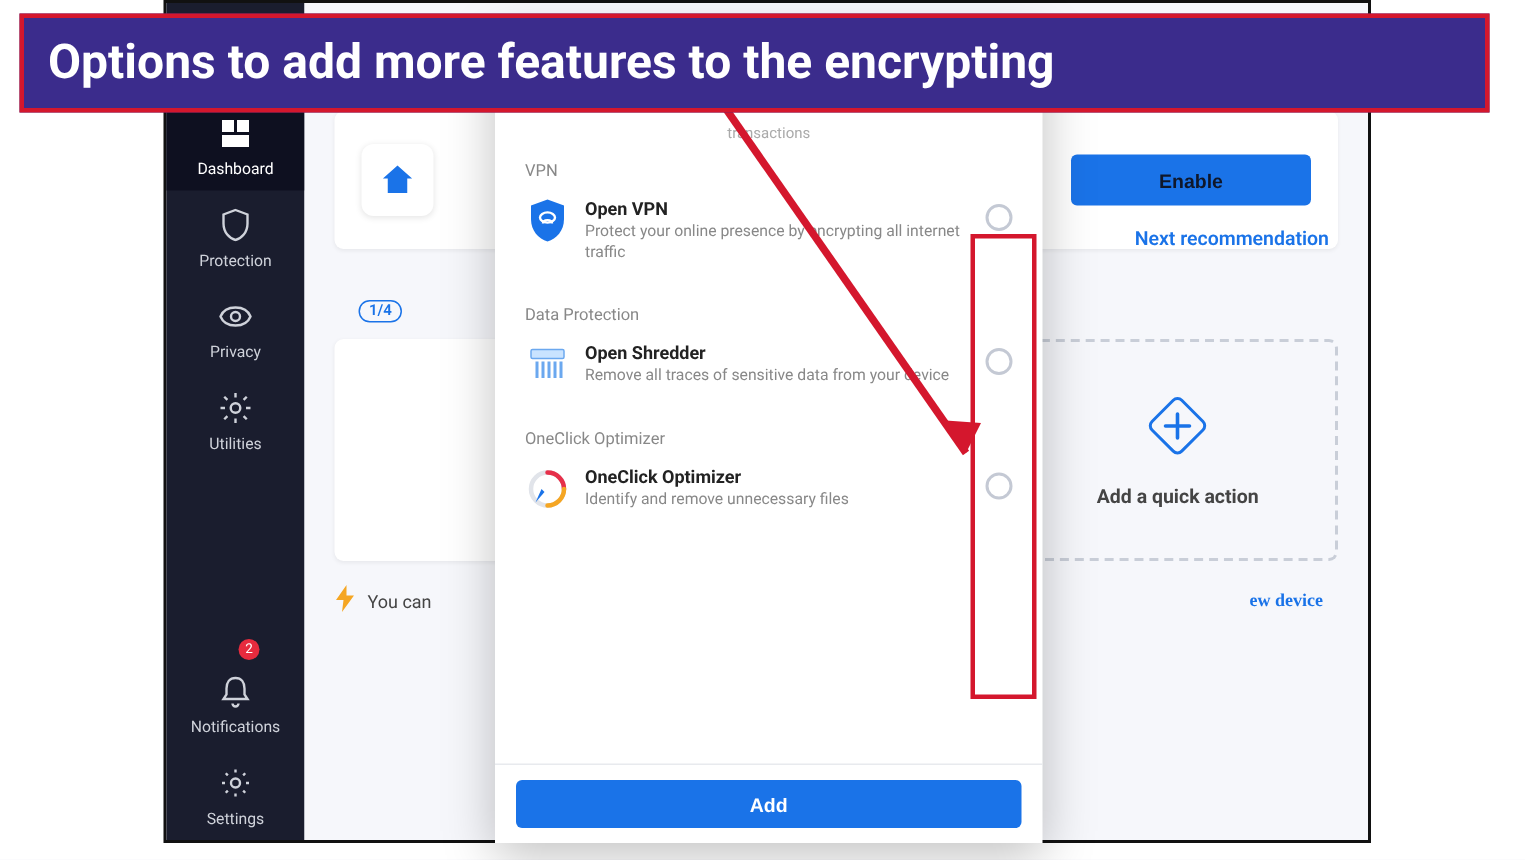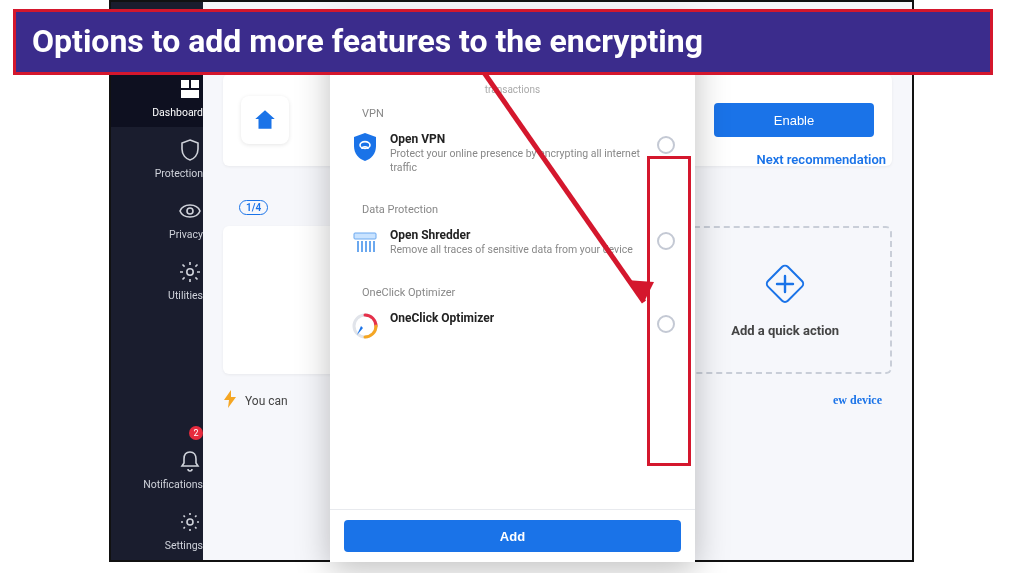--- a/index.html
+++ b/index.html
@@ -31,21 +31,21 @@
   }
   .shield-top {
     width: 52px; height: 44px;
     display: flex; align-items: center; justify-content: center;
     margin-bottom: 14px;
   }
   .sidebar-item {
     width: 92px;
     display: flex;
     flex-direction: column;
-    align-items: flex-end;
+    align-items: center;
     padding: 10px 0 8px;
     gap: 4px;
     cursor: pointer;
   }
   .sidebar-item.active {
     background: #0e1020;
     color: #fff;
   }
   .sidebar-spacer { flex: 1; }
   .sidebar-label { font-size: 10.5px; }
@@ -105,26 +105,26 @@
     font-weight: 600;
     border-radius: 10px;
     padding: 1px 6px;
     position: absolute;
     margin-top: 56px;
     margin-left: -2px;
   }
   .enable-btn {
     margin-left: auto;
     background: #1a73e8;
-    color: #ffffff;
+    color: #0f172a;
     border: none;
     border-radius: 4px;
     width: 160px; height: 34px;
     font-size: 13px;
-    font-weight: 400;
+    font-weight: 700;
     cursor: pointer;
   }
   .next-rec {
     position: absolute;
     right: 26px;
     top: 150px;
     color: #1a73e8;
     font-size: 13px;
     font-weight: 600;
     cursor: pointer;
@@ -212,21 +212,20 @@
     padding: 8px 0 2px;
   }
   .cat {
     padding: 6px 20px 0;
   }
   .cat-label {
     font-size: 11px;
     color: #888;
     margin-top: 4px;
     margin-bottom: 6px;
-    margin-left: 12px;
   }
   .feat-row {
     display: flex;
     align-items: flex-start;
     gap: 10px;
     padding: 6px 0 12px;
     border-bottom: 1px solid #eef0f3;
     margin-bottom: 6px;
   }
   .feat-row:last-child { border-bottom: none; }
@@ -478,20 +477,21 @@
         <div class="feat-icon">
           <svg width="28" height="28" viewBox="0 0 28 28">
             <circle cx="14" cy="14" r="11" fill="none" stroke="#e1e4ea" stroke-width="3"></circle>
             <path d="M14 3 A11 11 0 0 1 25 14" fill="none" stroke="#e6304a" stroke-width="3" stroke-linecap="round"></path>
             <path d="M25 14 A11 11 0 0 1 14 25" fill="none" stroke="#f5a623" stroke-width="3" stroke-linecap="round"></path>
             <path d="M6 23 L12 16 L10 14 Z" fill="#1a73e8"></path>
           </svg>
         </div>
         <div class="feat-text">
           <div class="feat-title">OneClick Optimizer</div>
+          <div class="feat-desc">Identify and remove unnecessary files</div>
         </div>
         <div class="radio"></div>
       </div>
     </div>
   </div>
   <div class="modal-footer">
     <button class="add-btn">Add</button>
   </div>
 </div>
 

